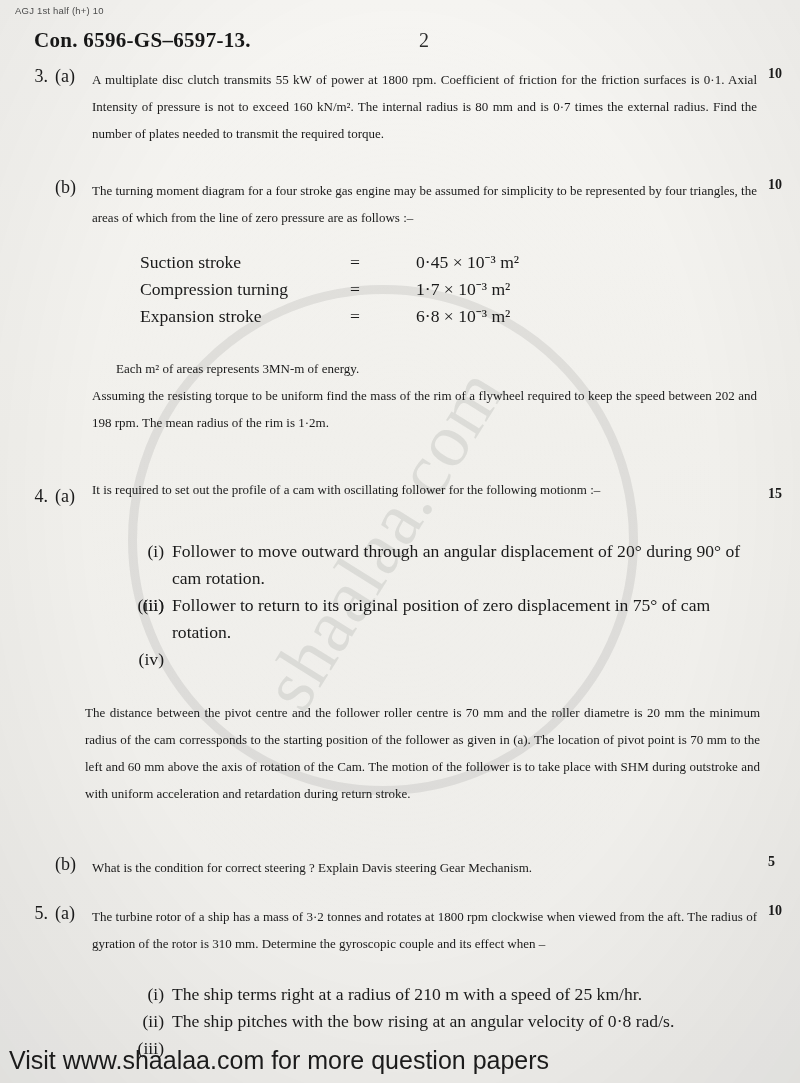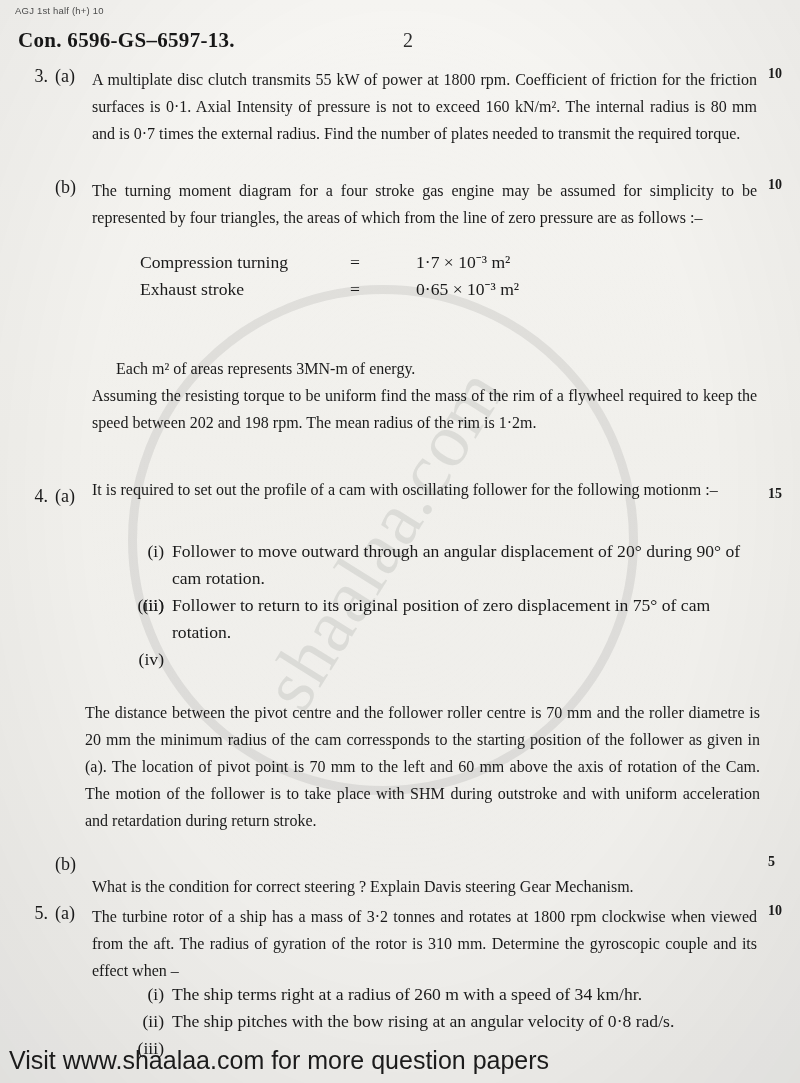--- a/index.html
+++ b/index.html
@@ -80,21 +80,21 @@
     left: 15px;
     top: 5px;
     font-family: "Liberation Sans", sans-serif;
     font-size: 9.5px;
     color: #4d4d4d;
     letter-spacing: 0.2px;
   }
 
   .header-row {
     position: absolute;
-    left: 0;
+    left: 16px;
     top: 28px;
     width: 636px;
     height: 28px;
   }
   .con-no {
     position: absolute;
     left: 18px;
     top: 0;
     font-size: 21px;
     font-weight: bold;
@@ -125,21 +125,21 @@
     position: absolute;
     left: 55px;
     width: 28px;
     text-align: left;
     font-size: 18px;
   }
   .body {
     position: absolute;
     left: 92px;
     width: 665px;
-    font-size: 16px;
+    font-size: 13px;
     line-height: 27px;
     text-align: justify;
     text-justify: inter-word;
   }
   .body.nojust { text-align: left; margin-left: 24px; }
   .marks {
     position: absolute;
     left: 768px;
     font-size: 14px;
     font-weight: bold;
@@ -217,29 +217,34 @@
       <div class="part" style="top:66px;">(a)</div>
       <div class="body" style="top:66px;">A multiplate disc clutch transmits 55 kW of power at 1800 rpm. Coefficient of friction for the friction surfaces is 0·1. Axial Intensity of pressure is not to exceed 160 kN/m². The internal radius is 80 mm and is 0·7 times the external radius. Find the number of plates needed to transmit the required torque.</div>
       <div class="marks" style="top:66px;">10</div>
 
       <div class="part" style="top:177px;">(b)</div>
       <div class="body" style="top:177px;">The turning moment diagram for a four stroke gas engine may be assumed for simplicity to be represented by four triangles, the areas of which from the line of zero pressure are as follows :–</div>
       <div class="marks" style="top:177px;">10</div>
 
       <table class="stroke-table" style="top:249px;">
         <tbody>
+            <tr>
+          <td class="st-name">Suction stroke</td>
+          <td class="st-eq">=</td>
+          <td class="st-val">0·45 × 10⁻³ m²</td>
+        </tr>
         <tr>
           <td class="st-name">Compression turning</td>
           <td class="st-eq">=</td>
           <td class="st-val">1·7 × 10⁻³ m²</td>
         </tr>
         <tr>
-          <td class="st-name">Exhaust stroke</td>
+          <td class="st-name">Expansion stroke</td>
           <td class="st-eq">=</td>
-          <td class="st-val">0·65 × 10⁻³ m²</td>
+          <td class="st-val">6·8 × 10⁻³ m²</td>
         </tr>
       </tbody>
         </table>
 
       <div class="body nojust" style="top:355px;">Each m² of areas represents 3MN-m of energy.</div>
       <div class="body" style="top:382px;">Assuming the resisting torque to be uniform find the mass of the rim of a flywheel required to keep the speed between 202 and 198 rpm. The mean radius of the rim is 1·2m.</div>
     </div>
 
     <div class="q">
       <div class="qnum" style="top:486px;">4.</div>
@@ -261,35 +266,35 @@
           <span>Follower to return to its original position of zero displacement in 75° of cam rotation.</span>
         </div>
         <div class="roman-item">
           <span class="rn">(iv)</span>
         </div>
       </div>
 
       <div class="body" style="top:699px; left:85px; width:675px;">The distance between the pivot centre and the follower roller centre is 70 mm and the roller diametre is 20 mm the minimum radius of the cam corressponds to the starting position of the follower as given in (a).  The location of pivot point is 70 mm to the left and 60 mm above the axis of rotation of the Cam. The motion of the follower is to take place with SHM during outstroke and with uniform acceleration and retardation during return stroke.</div>
 
       <div class="part" style="top:854px;">(b)</div>
-      <div class="body" style="top:854px;margin-top:19px;">What is the condition for correct steering ? Explain Davis steering Gear Mechanism.</div>
+      <div class="body" style="top:854px;">What is the condition for correct steering ? Explain Davis steering Gear Mechanism.</div>
       <div class="marks" style="top:854px;">5</div>
     </div>
 
     <div class="q">
       <div class="qnum" style="top:903px;">5.</div>
 
       <div class="part" style="top:903px;">(a)</div>
       <div class="body" style="top:903px;">The turbine rotor of a ship has a mass of 3·2 tonnes and rotates at 1800 rpm clockwise when viewed from the aft. The radius of gyration of the rotor is 310 mm.  Determine the gyroscopic couple and its effect when –</div>
       <div class="marks" style="top:903px;">10</div>
 
       <div class="roman-list" style="top:981px;">
         <div class="roman-item">
           <span class="rn">(i)</span>
-          <span>The ship terms right at a radius of 260 m with a speed of 34 km/hr.</span>
+          <span>The ship terms right at a radius of 210 m with a speed of 25 km/hr.</span>
         </div>
         <div class="roman-item">
           <span class="rn">(ii)</span>
           <span>The ship pitches with the bow rising at an angular velocity of 0·8 rad/s.</span>
         </div>
         <div class="roman-item">
           <span class="rn">(iii)</span>
         </div>
       </div>
     </div>

